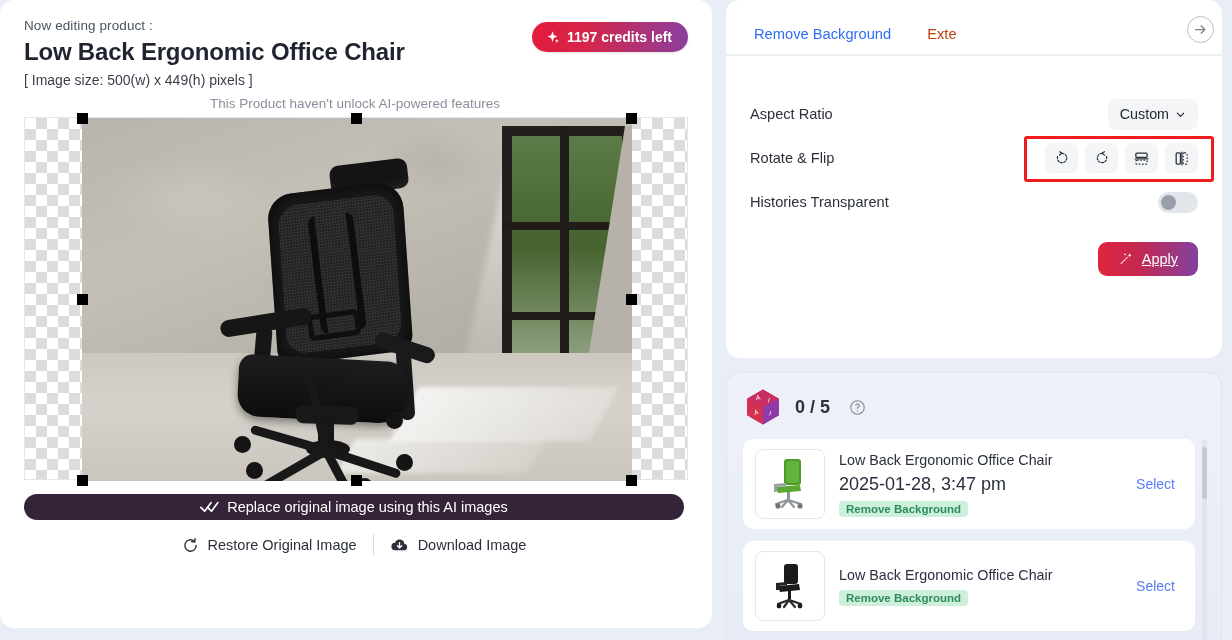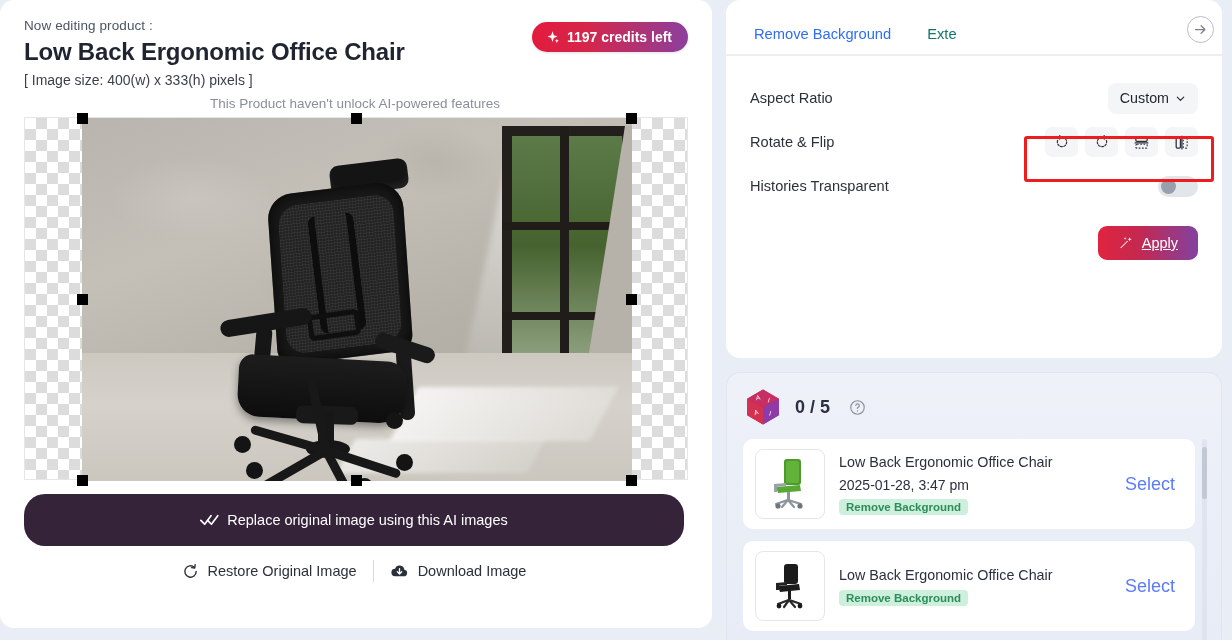--- a/index.html
+++ b/index.html
@@ -112,21 +112,21 @@
   .basehub { left:96px; top:278px; width:44px; height:18px; border-radius:50%; background:#161616; }
   .leg { left:112px; top:284px; width:82px; height:9px; border-radius:5px; background:#181818;
      transform-origin: 4px 50%; }
   .caster { width:17px; height:17px; border-radius:50%; background:#141414; position:absolute; }
 
   
   .handle { position:absolute; width:11px; height:11px; background:#000; }
 
   
   .replace-btn {
-    margin-top: 14px; width: 660px; height: 52px; border-radius: 21px;
+    margin-top: 14px; width: 660px; height: 26px; border-radius: 21px;
     background: #35233a; color: #fff; border: none; cursor: pointer;
     display: flex; align-items: center; justify-content: center; gap: 5px;
     font-size: 14.5px; font-family: "Liberation Sans", sans-serif;
   }
   .sub-actions {
     margin-top: 14px; width: 660px; display: flex; align-items: center;
     justify-content: center; gap: 16px; color: #2b303b; font-size: 14.5px;
   }
   .sub-btn { display:flex; align-items:center; gap: 9px; cursor: pointer; }
   .divider-v { width:1px; height: 22px; background:#d6dae2; }
@@ -137,28 +137,28 @@
   }
   .tools-card {
     position: absolute; left: 0; top: 0; width: 496px; height: 358px;
     background:#fff; border-radius: 14px;
   }
   .tabs { position: relative; height: 56px; display:flex; align-items:flex-end; padding: 0 10px;
           border-bottom: 2px solid #eceef2; overflow: hidden; }
   .tab { font-size: 14.7px; padding: 0 18px 12px 18px; color:#374151; cursor:pointer; white-space:nowrap; }
   .tab.active { color:#2f6df6; position:relative; font-weight: 400; }
   .tab.active::after { content:""; position:absolute; left:10px; right:10px; bottom:-2px; height:2.5px; background:#2f6df6; }
-  .tab.faded { color:#0f766e; }
+  .tab.faded { color:#c2410c; }
   .tab-next {
     position:absolute; right: 8px; top: 16px; width: 27px; height: 27px;
     border-radius:50%; border:1px solid #b9bec7; background:#fff;
     display:flex; align-items:center; justify-content:center; cursor:pointer;
   }
 
-  .rows { padding: 20px 24px 0 24px; }
+  .rows { padding: 36px 24px 0 24px; }
   .row { display:flex; align-items:center; justify-content:space-between; height: 44px; }
   .row-label { font-size: 14.6px; color:#2b303b; font-weight: 500; }
   .ratio-select {
     background:#f4f5f7; border:none; border-radius:8px; height: 31px;
     padding: 0 12px; font-size:14.3px; color:#1f2430; cursor:pointer;
     display:flex; align-items:center; gap:6px; font-family:"Liberation Sans", sans-serif;
   }
   .rf-group { display:flex; gap: 7px; }
   .rf-btn { width: 33px; height: 30px; border-radius:7px; background:#f4f5f7; border:none;
             display:flex; align-items:center; justify-content:center; cursor:pointer; }
@@ -189,39 +189,39 @@
   .help-icon { width:17px; height:17px; margin-left:7px; }
   .hist-list { margin-top: 12px; position:relative; height: 212px; overflow:hidden; padding-right:12px; }
   .hist-item {
     background:#fff; border-radius:10px; padding: 10px 12px; display:flex; align-items:center;
     gap: 14px; margin-bottom: 12px; cursor:pointer;
   }
   .thumb { width: 70px; height: 70px; border:1px solid #e3e6ec; border-radius:8px; flex:none;
            display:flex; align-items:center; justify-content:center; background:#fff; overflow:hidden; }
   .hist-info { flex:1; min-width:0; }
   .hist-name { font-size: 14.3px; color:#2b3040; line-height:1.32; }
-  .hist-date { font-size: 14px; color:#2b3040; margin-top: 5px; }
+  .hist-date { font-size: 18px; color:#2b3040; margin-top: 5px; }
   .badge-green {
     display:inline-block; margin-top: 6px; padding: 2px 7px; border-radius:4px;
     background:#cdf0dc; color:#2e8c5a; font-size: 11.5px; font-weight:700;
   }
-  .select-link { color:#5b7cfa; font-size:18px; cursor:pointer; padding-right:8px; }
+  .select-link { color:#5b7cfa; font-size:14px; cursor:pointer; padding-right:8px; }
   .scroll-track { position:absolute; right:0; top:0; width:5px; height:100%; background:#dfe4ee; border-radius:3px; }
   .scroll-thumb { position:absolute; right:0; top:8px; width:5px; height:52px; background:#c3c9d4; border-radius:3px; cursor:pointer; }
 </style>
 </head>
 <body>
 
 <div class="app">
 
   <div class="left-card">
 
     <div class="edit-label">Now editing product :</div>
     <div class="product-title">Low Back Ergonomic Office Chair</div>
-    <div class="image-size">[ Image size: 400(w) x 333(h) pixels ]</div>
+    <div class="image-size">[ Image size: 500(w) x 449(h) pixels ]</div>
     <div class="unlock-note">This Product haven't unlock AI-powered features</div>
 
     <div class="credits-badge">
       <svg class="spark" viewBox="0 0 24 24">
         <path fill="#fff" d="M12 2l2.1 6.3L20 10.5l-5.9 2.2L12 19l-2.1-6.3L4 10.5l5.9-2.2z"></path>
         <path fill="#fff" d="M19 14l.9 2.4L22 17.3l-2.1.9L19 21l-.9-2.8-2.1-.9 2.1-.9z"></path>
       </svg>
       <span>1197 credits left</span>
     </div>
 

